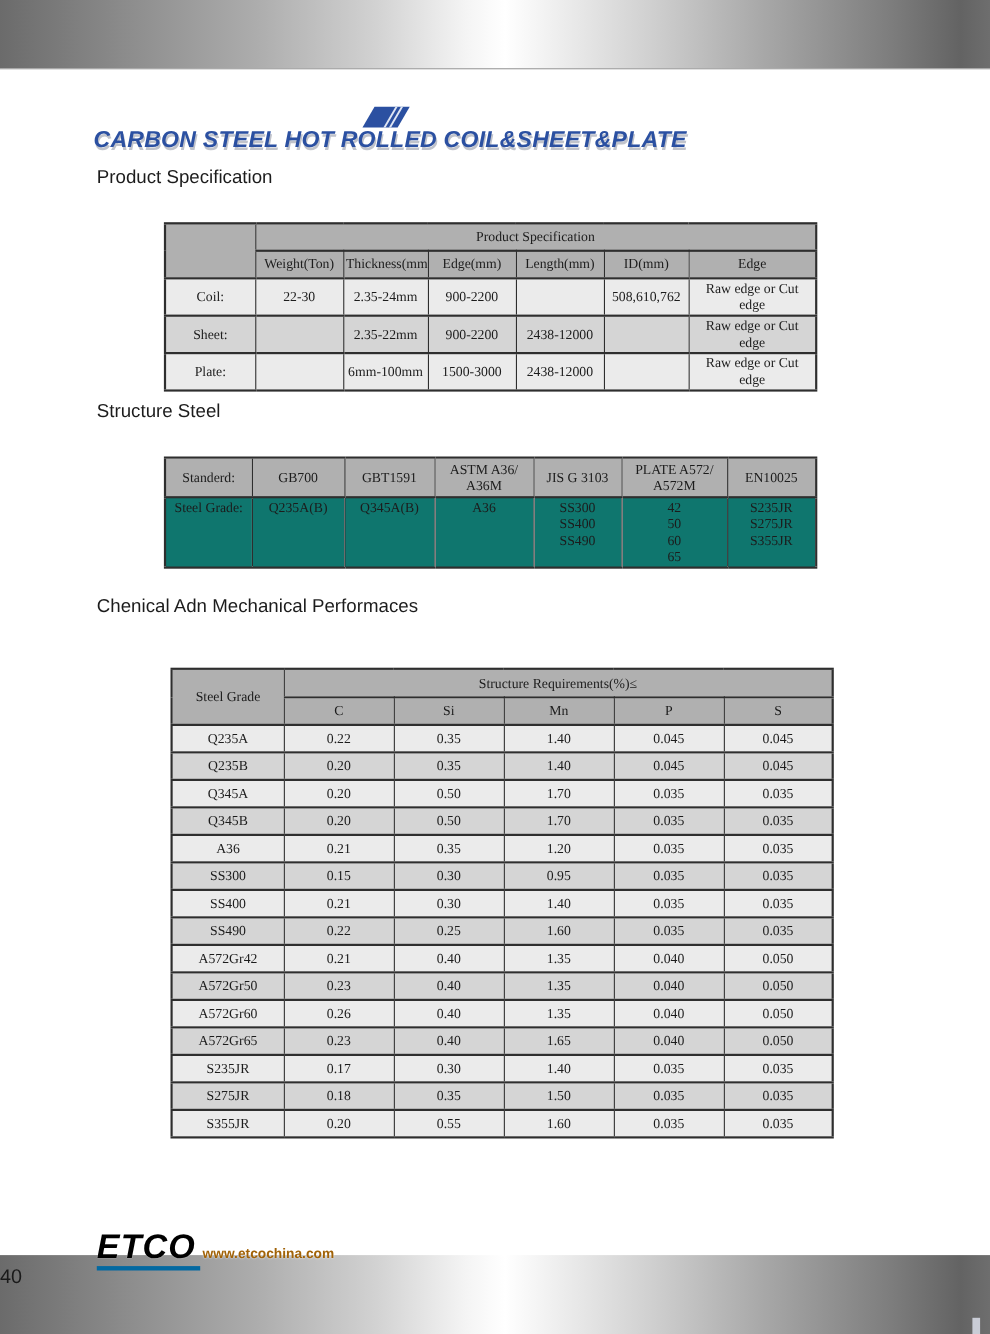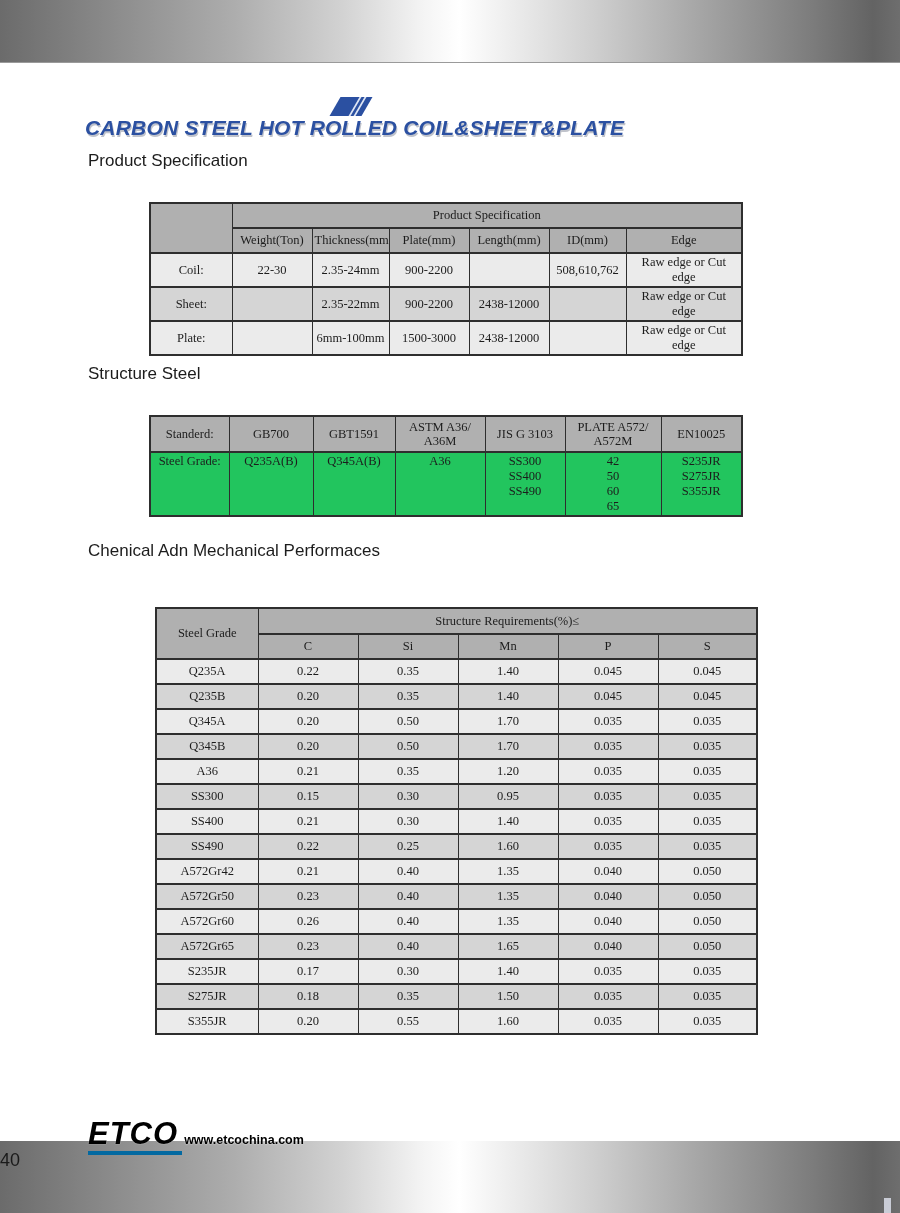--- a/index.html
+++ b/index.html
@@ -50,33 +50,33 @@
     padding:1px 2px; overflow:hidden; height:21px;
   }
   table { border:2px solid #2e2e2e; }
   .hd { background:#b0b0b0; }
   .row-light td { background:#ebebeb; }
   .row-dark  td { background:#d5d5d5; }
   .pre { white-space:pre-line; }
 
   .tbl-product   { position:absolute; left:149px; top:202px; width:592px; }
   .tbl-structure { position:absolute; left:149px; top:415px; width:592px; }
-  .tbl-structure td.body-cell { vertical-align:top; height:56px; line-height:15px; background:#22c55e; }
+  .tbl-structure td.body-cell { vertical-align:top; height:56px; line-height:15px; background:#0f766e; }
   .tbl-structure th { line-height:14px; }
   .tbl-chemical  { position:absolute; left:155px; top:607px; width:601px; }
 
   
   .logo { position:absolute; left:88px; top:1119px; z-index:3; white-space:nowrap; }
   .logo-etco {
     font-style:italic; font-weight:bold; font-size:31px; line-height:30px;
     color:#000000; letter-spacing:1px; border-bottom:4px solid #0369a1;
     padding-right:4px; text-shadow:0 0 1px #ffffff;
   }
   .logo-site {
-    font-weight:bold; font-size:12.5px; color:#000000; margin-left:2px;
+    font-weight:bold; font-size:12.5px; color:#a16207; margin-left:2px;
     text-shadow:0 0 2px #ffffff;
   }
   .page-number {
     position:absolute; left:0; top:1150px; width:900px; text-align:left;
     font-size:18px; color:#1a1a1a; z-index:2;
   }
   .corner-tab { position:absolute; left:884px; top:1198px; width:7px; height:15px; background:#c9ccd6; z-index:3; }
 </style>
 </head>
 <body>
@@ -106,21 +106,21 @@
         <col style="width:116px">
     </colgroup>
     <tbody>
         <tr>
       <th class="hd" rowspan="2"></th>
       <th class="hd" colspan="6">Product Specification</th>
     </tr>
     <tr>
       <th class="hd">Weight(Ton)</th>
       <th class="hd">Thickness(mm)</th>
-      <th class="hd">Plate(mm)</th>
+      <th class="hd">Edge(mm)</th>
       <th class="hd">Length(mm)</th>
       <th class="hd">ID(mm)</th>
       <th class="hd">Edge</th>
     </tr>
     <tr class="row-light">
       <td>Coil:</td>
       <td>22-30</td>
       <td>2.35-24mm</td>
       <td>900-2200</td>
       <td></td>

